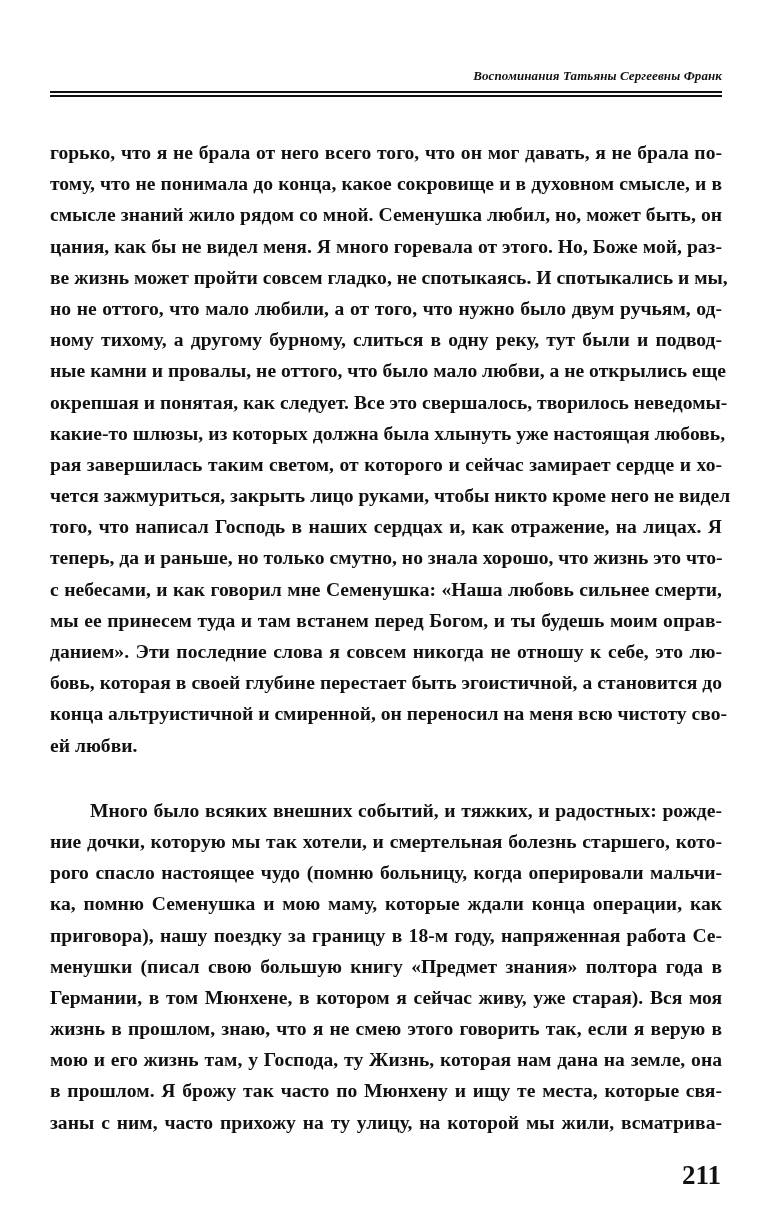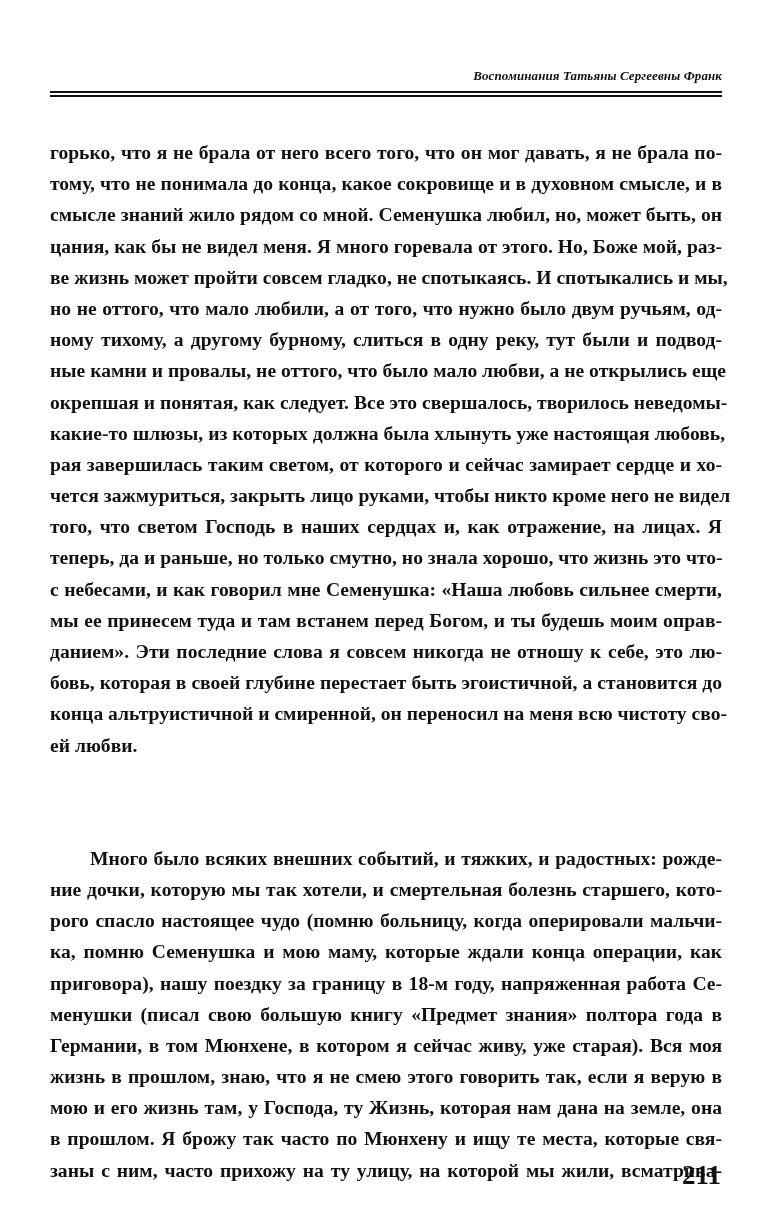--- a/index.html
+++ b/index.html
@@ -63,21 +63,20 @@
     }
     .line.last {
       text-align-last: left;
     }
     .para-gap {
       display: block;
       height: 34px;
     }
     .line.indent {
       padding-left: 40px;
-      margin-top: 48px;
     }
     .folio {
       position: absolute;
       right: 50px;
       top: 1162px;
       font-size: 27px;
       font-weight: bold;
       line-height: 26px;
     }
   </style>
@@ -96,21 +95,21 @@
       <span class="line">смысле знаний жило рядом со мной. Семенушка любил, но, может быть, он</span>
       <span class="line">цания, как бы не видел меня. Я много горевала от этого. Но, Боже мой, раз-</span>
       <span class="line">ве жизнь может пройти совсем гладко, не спотыкаясь. И спотыкались и мы,</span>
       <span class="line">но не оттого, что мало любили, а от того, что нужно было двум ручьям, од-</span>
       <span class="line">ному тихому, а другому бурному, слиться в одну реку, тут были и подвод-</span>
       <span class="line">ные камни и провалы, не оттого, что было мало любви, а не открылись еще</span>
       <span class="line">окрепшая и понятая, как следует. Все это свершалось, творилось неведомы-</span>
       <span class="line">какие-то шлюзы, из которых должна была хлынуть уже настоящая любовь,</span>
       <span class="line">рая завершилась таким светом, от которого и сейчас замирает сердце и хо-</span>
       <span class="line">чется зажмуриться, закрыть лицо руками, чтобы никто кроме него не видел</span>
-      <span class="line">того, что светом Господь в наших сердцах и, как отражение, на лицах. Я</span>
+      <span class="line">того, что написал Господь в наших сердцах и, как отражение, на лицах. Я</span>
       <span class="line">теперь, да и раньше, но только смутно, но знала хорошо, что жизнь это что-</span>
       <span class="line">с небесами, и как говорил мне Семенушка: «Наша любовь сильнее смерти,</span>
       <span class="line">мы ее принесем туда и там встанем перед Богом, и ты будешь моим оправ-</span>
       <span class="line">данием». Эти последние слова я совсем никогда не отношу к себе, это лю-</span>
       <span class="line">бовь, которая в своей глубине перестает быть эгоистичной, а становится до</span>
       <span class="line">конца альтруистичной и смиренной, он переносил на меня всю чистоту сво-</span>
       <span class="line last">ей любви.</span>
     </div>
 
     <span class="para-gap"></span>

